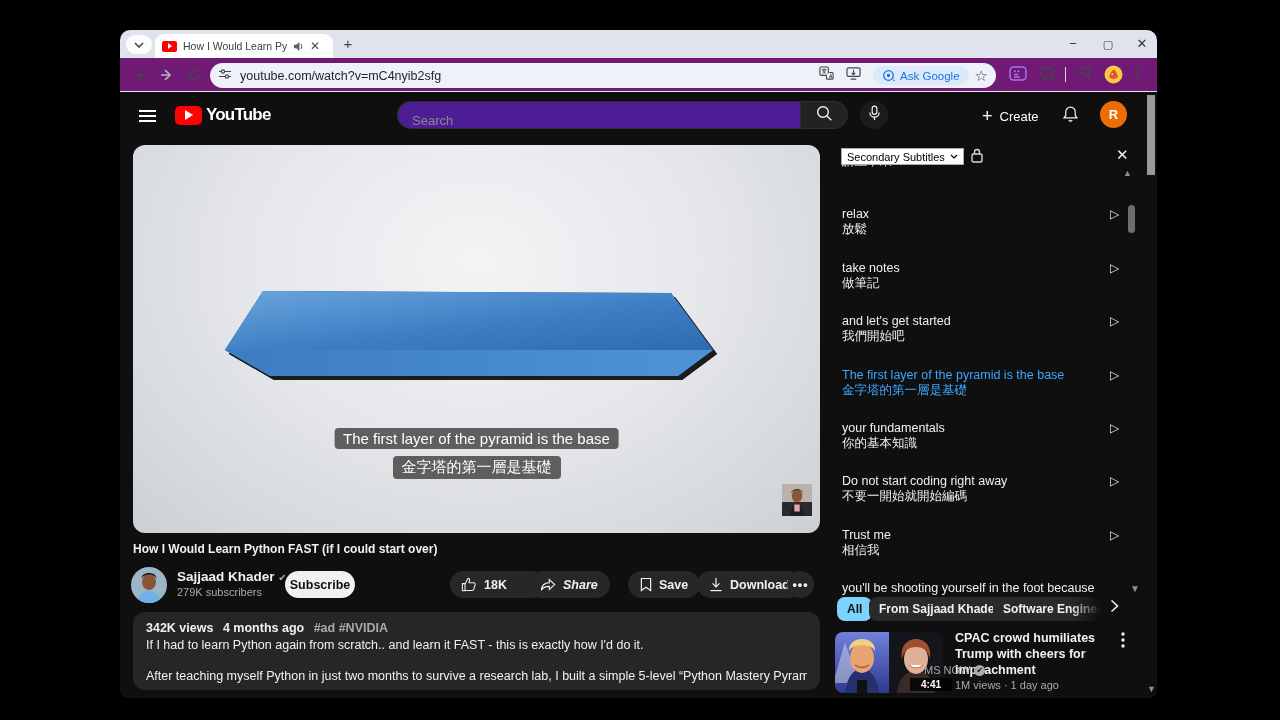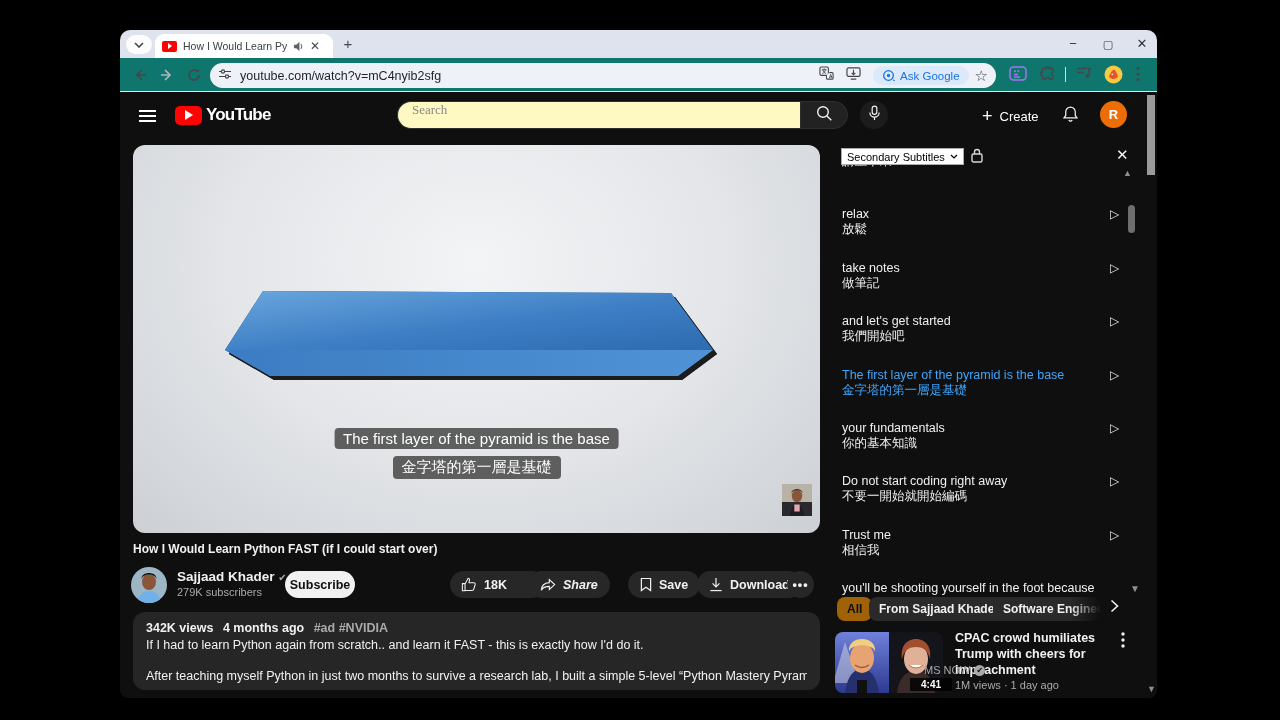--- a/index.html
+++ b/index.html
@@ -19,43 +19,43 @@
   .favicon { width:15px; height:11px; background:#f00; border-radius:2px; flex:0 0 auto;
     display:flex; align-items:center; justify-content:center; }
   .favicon i { width:0; height:0; border-left:4px solid #fff; border-top:3px solid transparent;
     border-bottom:3px solid transparent; }
   .tab-title { font-size:10.5px; color:#3c4043; white-space:nowrap; overflow:hidden; width:104px; }
   .tab-ico { color:#5f6368; display:flex; align-items:center; }
   .newtab { position:absolute; left:220px; top:6px; width:16px; height:16px; color:#44474c;
     font-size:15px; line-height:15px; text-align:center; }
   .winbtn { position:absolute; top:4px; width:22px; height:20px; color:#30343a; font-size:13px;
     text-align:center; line-height:20px; }
-  .toolbar { position:absolute; left:0; top:28px; width:1037px; height:34px; background:#0f766e;
+  .toolbar { position:absolute; left:0; top:28px; width:1037px; height:34px; background:#701a75;
     border-bottom:1px solid #e4e6ea; }
   .navic { position:absolute; top:9px; width:16px; height:16px; color:#43474c; }
   .omnibox { position:absolute; left:90px; top:5px; width:786px; height:25px; background:#eef1f8;
     border-radius:13px; display:flex; align-items:center; padding:0 8px; }
   .url { font-size:12.5px; color:#1e2126; margin-left:8px; flex:1 1 auto; }
   .askg { height:19px; border-radius:10px; background:#dce9fb; color:#1a73e8; font-size:11.5px;
     display:flex; align-items:center; gap:5px; padding:0 9px; margin:0 6px; white-space:nowrap; }
   .ext-ic { position:absolute; top:8px; color:#43474c; }
   .sep-v { position:absolute; top:9px; width:1px; height:15px; background:#d6d9de; }
 
   
   .content { position:absolute; left:0; top:62px; width:1037px; height:440px; background:#0f0f0f; color:#fff; }
   .burger div { width:17px; height:1.6px; background:#fff; margin:3.4px 0; }
   .ytlogo { display:flex; align-items:center; gap:4px; }
   .ytmark { width:27px; height:19px; background:#ff0303; border-radius:5px; display:flex;
     align-items:center; justify-content:center; }
   .ytmark i { width:0; height:0; border-left:8px solid #fff; border-top:5px solid transparent;
     border-bottom:5px solid transparent; }
   .ytword { font-size:17px; font-weight:700; letter-spacing:-0.8px; color:#fff; }
-  .searchbox { position:absolute; left:277px; top:9px; width:403px; height:28px; background:#fef9c3;
+  .searchbox { position:absolute; left:277px; top:9px; width:403px; height:28px; background:#4c1d95;
     border:1px solid #2f2f2f; border-radius:14px 0 0 14px; border-right:none;
-    display:flex; align-items:flex-start; padding:0 14px;font-family:Liberation Serif, serif; }
+    display:flex; align-items:flex-end; padding:0 14px; }
   .searchbox span { color:#8a8a8a; font-size:13px; }
   .searchbtn { position:absolute; left:680px; top:9px; width:48px; height:28px; background:#222;
     border:1px solid #2f2f2f; border-radius:0 14px 14px 0; display:flex; align-items:center; justify-content:center; }
   .circbtn { position:absolute; width:28px; height:28px; border-radius:50%; background:#1c1c1c;
     display:flex; align-items:center; justify-content:center; }
   .create { position:absolute; left:862px; top:14px; display:flex; align-items:center; gap:7px;
     color:#fff; font-size:13px; font-weight:500; }
   .avatarR { position:absolute; left:980px; top:9px; width:27px; height:27px; border-radius:50%;
     background:#ed6d05; color:#fff; font-size:13px; font-weight:700; display:flex; align-items:center; justify-content:center; }
 
@@ -86,21 +86,21 @@
   
   .selbox { position:absolute; left:721px; top:56px; height:17px; background:#fff; color:#000;
     font-size:11px; display:flex; align-items:center; gap:5px; padding:0 5px; border:1px solid #aaa; }
   .trans { position:absolute; left:722px; top:62px; width:300px; }
   .trow { position:relative; height:30px; margin-bottom:23.4px; }
   .t-en,.t-zh { font-size:12.5px; line-height:15px; color:#f1f1f1; white-space:nowrap; }
   .trow.active .t-en,.trow.active .t-zh { color:#3ea6ff; }
   .t-play { position:absolute; left:268px; top:0; color:#e8e8e8; font-size:12px; }
   .chips { position:absolute; top:505px; height:24px; border-radius:8px; background:#2a2a2a; color:#f1f1f1;
     font-size:12px; font-weight:600; display:flex; align-items:center; padding:0 10px; white-space:nowrap; }
-  .chips.on { background:#a16207; color:#0f0f0f; }
+  .chips.on { background:#7dd3fc; color:#0f0f0f; }
   .fadeR { position:absolute; left:950px; top:505px; width:36px; height:24px;
     background:linear-gradient(90deg, rgba(15,15,15,0), #0f0f0f 85%); }
   .rec-thumb { position:absolute; left:715px; top:540px; width:108px; height:61px; border-radius:8px; overflow:hidden; }
   .durbadge { position:absolute; left:790px; top:586px; background:rgba(0,0,0,0.8); color:#fff;
     font-size:10px; font-weight:600; padding:1px 11px; border-radius:0; }
   .rec-title { position:absolute; left:835px; top:538px; width:162px; font-size:12.5px; font-weight:600;
     line-height:16px; color:#f1f1f1; }
   .rec-ch { position:absolute; left:804px; top:572px; font-size:11px; color:#aaa; display:flex; align-items:center; gap:4px; }
   .rec-meta { position:absolute; left:835px; top:587px; font-size:11px; color:#aaa; }
   .vcheck { width:11px; height:11px; border-radius:50%; background:#aaa; color:#0f0f0f; font-size:8px;

